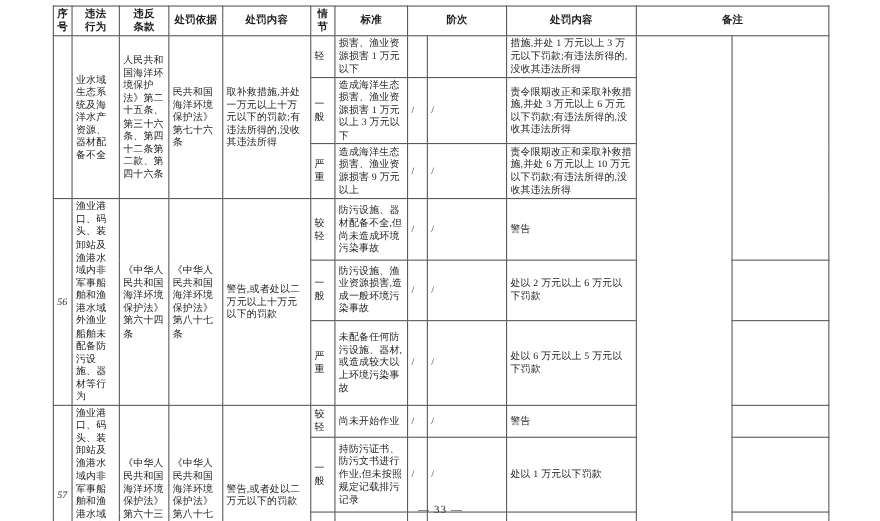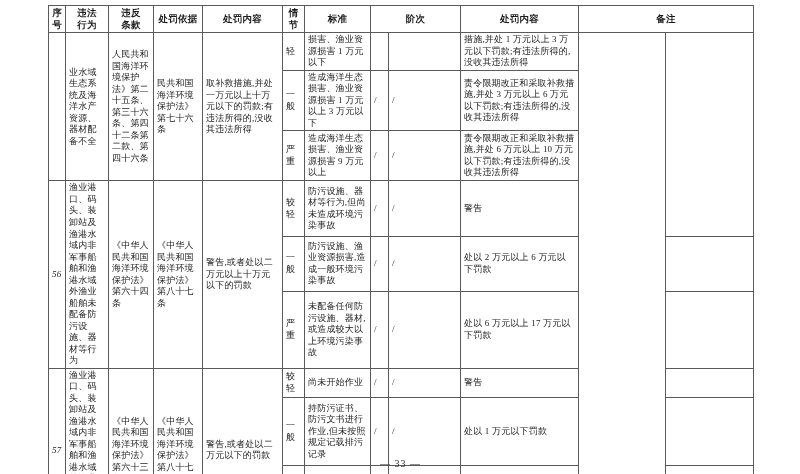--- a/index.html
+++ b/index.html
@@ -101,41 +101,41 @@
       </tr>
 
       <tr style="height:42px">
         <td rowspan="3" class="ctr">56</td>
         <td rowspan="3">渔业港口、码头、装卸站及渔港水域内非军事船舶和渔港水域外渔业船舶未配备防污设施、器材等行为</td>
         <td rowspan="3">《中华人民共和国海洋环境保护法》第六十四条</td>
         <td rowspan="3">《中华人民共和国海洋环境保护法》第八十七条</td>
         <td rowspan="3">警告,或者处以二万元以上十万元以下的罚款</td>
         <td class="sev">较
 轻</td>
-        <td>防污设施、器材等行为,但尚未造成环境污染事故</td>
+        <td>防污设施、器材配备不全,但尚未造成环境污染事故</td>
         <td class="tier">/</td>
         <td class="tier">/</td>
         <td>警告</td>
       </tr>
       <tr style="height:45px">
         <td class="sev">一
 般</td>
         <td>防污设施、渔业资源损害,造成一般环境污染事故</td>
         <td class="tier">/</td>
         <td class="tier">/</td>
         <td>处以 2 万元以上 6 万元以下罚款</td>
         <td></td>
       </tr>
       <tr style="height:68px">
         <td class="sev">严
 重</td>
         <td>未配备任何防污设施、器材,或造成较大以上环境污染事故</td>
         <td class="tier">/</td>
         <td class="tier">/</td>
-        <td>处以 6 万元以上 17 万元以下罚款</td>
+        <td>处以 6 万元以上 5 万元以下罚款</td>
         <td></td>
       </tr>
 
       <tr style="height:23px">
         <td rowspan="3" class="ctr">57</td>
         <td rowspan="3">渔业港口、码头、装卸站及渔港水域内非军事船舶和渔港水域外渔业船舶未持有防污证书、防</td>
         <td rowspan="3">《中华人民共和国海洋环境保护法》第六十三条</td>
         <td rowspan="3">《中华人民共和国海洋环境保护法》第八十七条</td>
         <td rowspan="3">警告,或者处以二万元以下的罚款</td>
         <td class="sev">较

